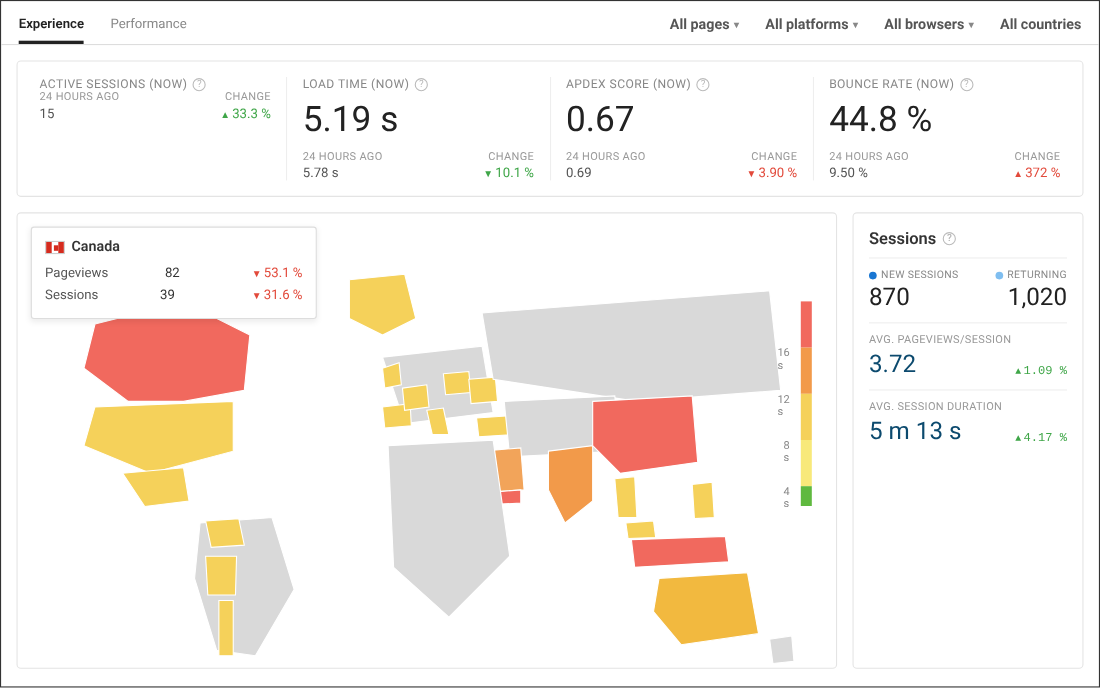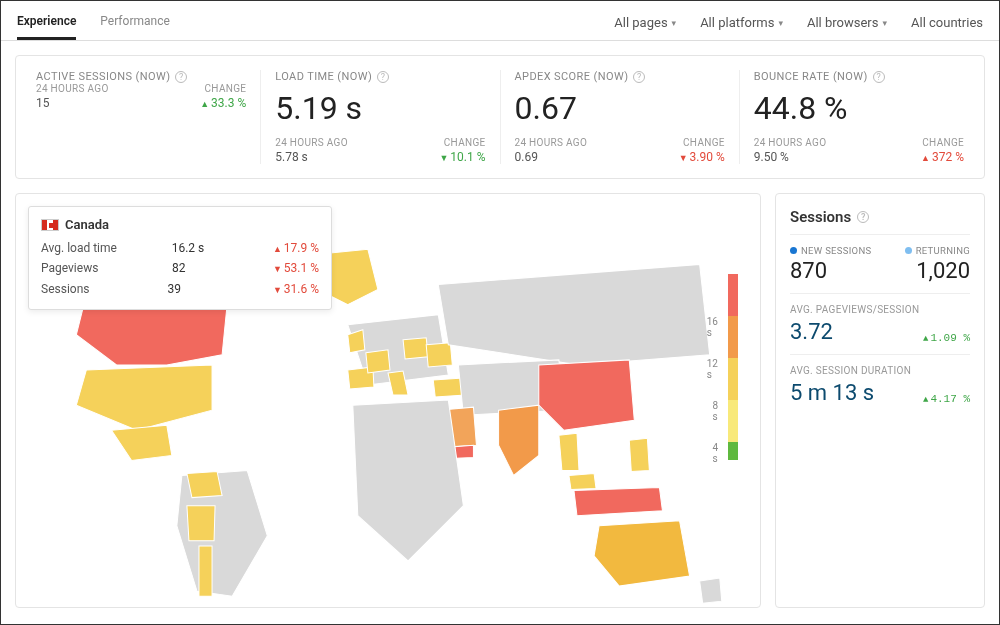--- a/index.html
+++ b/index.html
@@ -1,42 +1,42 @@
 <!DOCTYPE html>
 <html><head>
 <meta charset="utf-8">
 <style>
   * { box-sizing: border-box; margin: 0; padding: 0; }
   body { font-family: -apple-system, BlinkMacSystemFont, "Segoe UI", Roboto, Arial, sans-serif; background:#fff; color:#333; width:1000px; height:625px; overflow:hidden; border:1px solid #333;}
   .topbar { display:flex; justify-content:space-between; align-items:flex-end; border-bottom:1px solid #ddd; padding:0 16px; height:40px;}
   .tabs { display:flex; gap:24px; }
   .tab { font-size:12px; color:#888; padding:10px 0 9px 0; cursor:pointer; }
   .tab.active { color:#222; font-weight:600; border-bottom:3px solid #222; }
-  .filters { display:flex; gap:24px; font-size:13px; color:#555; padding-bottom:10px;}
+  .filters { display:flex; gap:24px; font-size:13px; color:#555; padding-bottom:10px;font-weight:bold;}
   .filter { cursor:pointer; display:flex; align-items:center; gap:4px;}
   .chev { font-size:9px; color:#888; }
   .metrics-row { margin:14px 14px 0 14px; border:1px solid #e4e4e4; border-radius:4px; display:flex; padding:14px 6px; }
   .metric { flex:1; padding:0 14px; border-right:1px solid #eee; }
   .metric:last-child { border-right:none; }
   .m-title { font-size:11px; letter-spacing:0.4px; color:#888; display:flex; align-items:center; gap:5px;}
   .m-big { font-size:32px; font-weight:400; color:#222; margin:6px 0 10px 0;}
   .m-row { display:flex; justify-content:space-between; align-items:flex-end;}
   .m-sub { font-size:10px; color:#999; letter-spacing:0.3px;}
   .m-prev { font-size:12px; color:#555; margin-top:2px;}
   .m-change { font-size:12px; margin-top:2px;}
   .up-good { color:#3fa648;}
   .down-good { color:#3fa648;}
   .up-bad { color:#e24a3b;}
   .down-bad { color:#e24a3b;}
   .tri { font-size:9px; margin-right:2px;}
   .help { display:inline-flex; width:12px; height:12px; border:1px solid #bbb; border-radius:50%; font-size:9px; color:#bbb; align-items:center; justify-content:center;}
 
   .content { display:flex; gap:14px; margin:14px; }
   .map-card { flex:1; border:1px solid #e4e4e4; border-radius:4px; position:relative; height:415px; overflow:hidden;}
-  .map-tooltip { position:absolute; left:12px; top:12px; width:304px; background:#fff; border:1px solid #ddd; border-radius:3px; padding:10px 12px; box-shadow:0 2px 6px rgba(0,0,0,0.08); font-size:12px; z-index:5;}
+  .map-tooltip { position:absolute; left:12px; top:12px; width:260px; background:#fff; border:1px solid #ddd; border-radius:3px; padding:10px 12px; box-shadow:0 2px 6px rgba(0,0,0,0.08); font-size:12px; z-index:5;}
   .tt-head { font-weight:600; font-size:13px; display:flex; align-items:center; gap:6px; margin-bottom:6px;}
   .flag-ca { width:18px; height:12px; background:#fff; border:1px solid #ccc; position:relative;}
   .flag-ca::before,.flag-ca::after{ content:""; position:absolute; top:0; bottom:0; width:5px; background:#d52b1e;}
   .flag-ca::before{left:0;} .flag-ca::after{right:0;}
   .flag-ca .leaf{ position:absolute; left:7px; top:3px; width:4px; height:5px; background:#d52b1e;}
   .tt-row { display:flex; justify-content:space-between; align-items:center; line-height:1.7; color:#555;}
   .tt-val { color:#333; }
   .tt-change { width:60px; text-align:right;}
   .legend { position:absolute; right:22px; top:80px; display:flex; flex-direction:column; align-items:center; gap:0; z-index:3;}
   .legend-bar { width:10px; height:42px;}
@@ -207,25 +207,20 @@
     </svg>
 
     <div class="map-tooltip">
       <div class="tt-head">
           <span class="flag-ca">
             <span class="leaf"></span>
           </span>
           <span>Canada</span>
         </div>
       <div class="tt-row">
-          <span>Avg. load time</span>
-          <span class="tt-val">16.2 s</span>
-          <span class="tt-change up-bad"><span class="tri">▲</span><span>17.9 %</span></span>
-        </div>
-      <div class="tt-row">
           <span>Pageviews</span>
           <span class="tt-val">82</span>
           <span class="tt-change down-bad"><span class="tri">▼</span><span>53.1 %</span></span>
         </div>
       <div class="tt-row">
           <span>Sessions</span>
           <span class="tt-val">39</span>
           <span class="tt-change down-bad"><span class="tri">▼</span><span>31.6 %</span></span>
         </div>
     </div>

